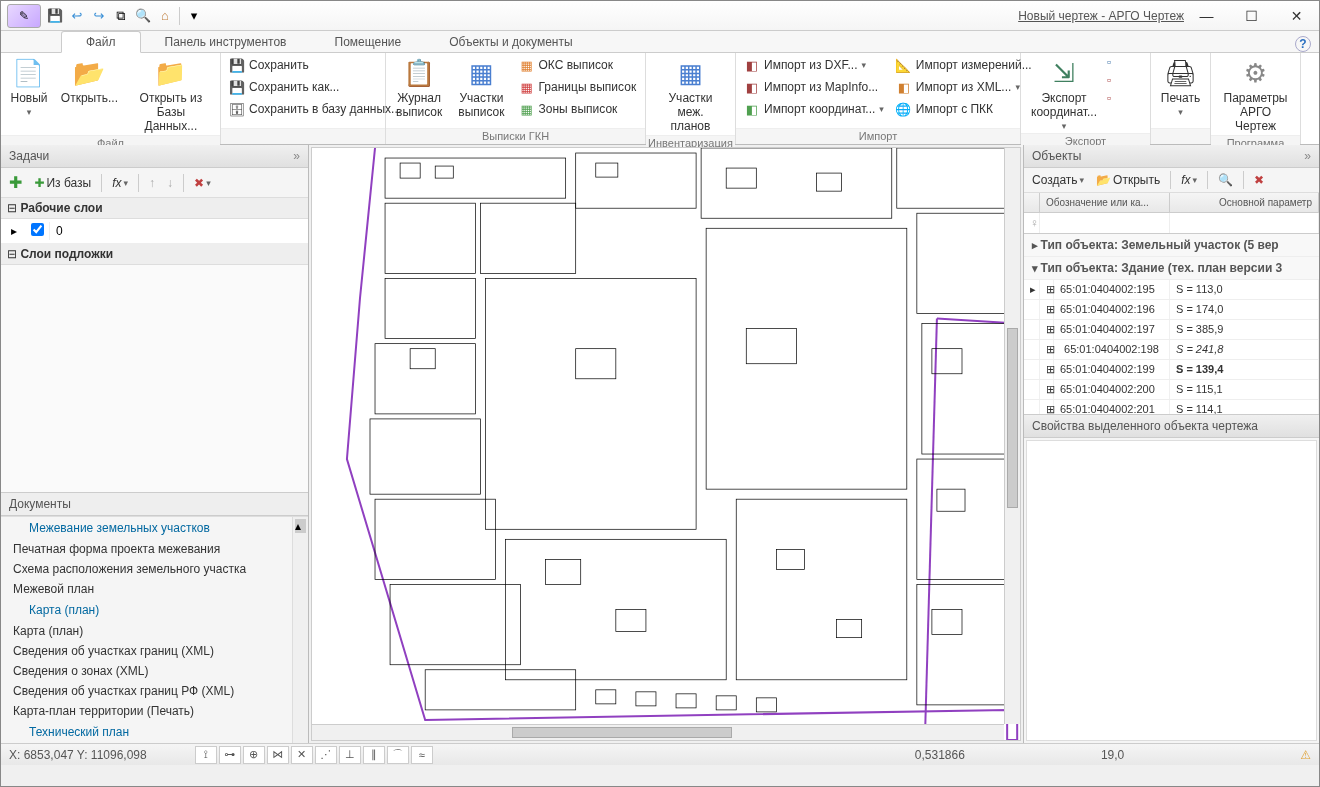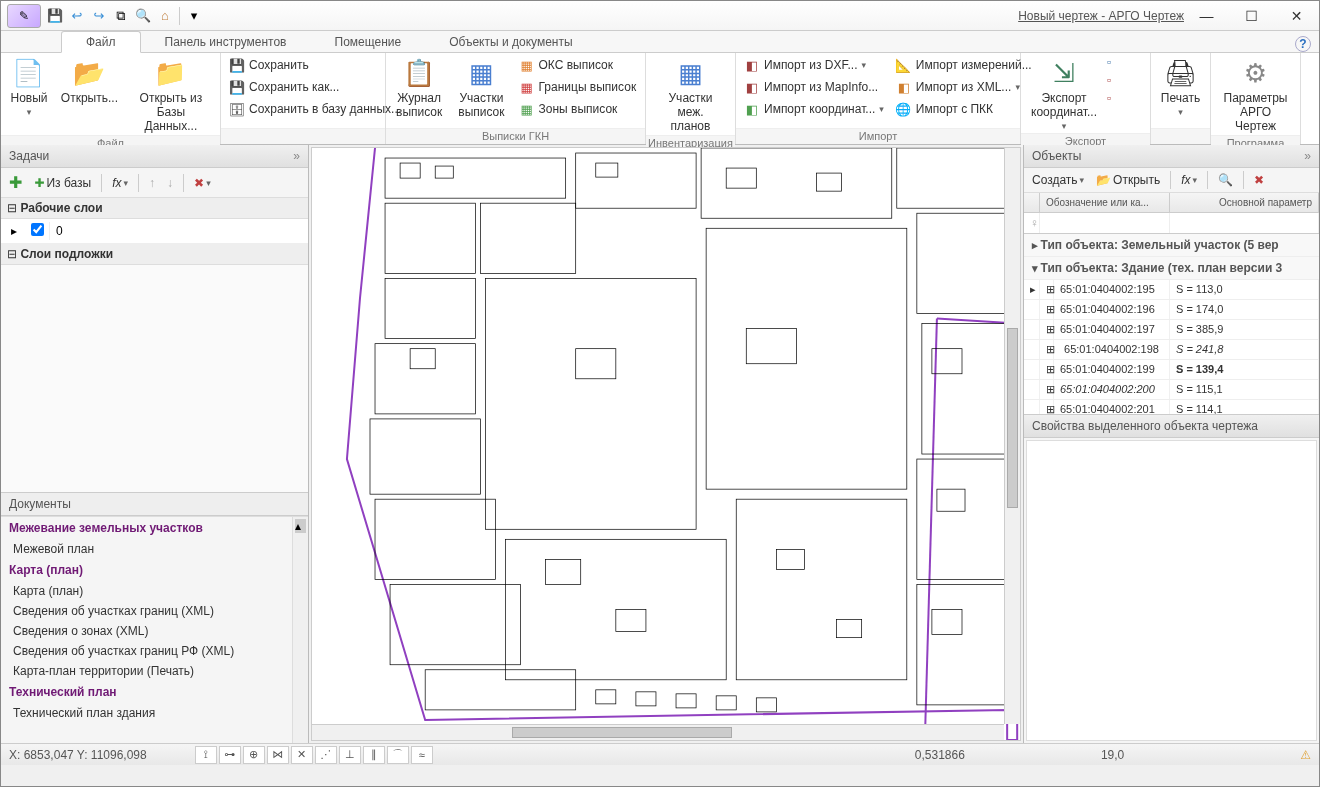--- a/index.html
+++ b/index.html
@@ -29,21 +29,21 @@
 .panel-header { background: linear-gradient(#f0f0f0,#e0e0e0); border-bottom:1px solid #ccc; padding:4px 8px; color:#555; display:flex; align-items:center;}
 .panel-header .expand { margin-left:auto; color:#888;}
 .panel-tb { padding:3px 4px; display:flex; align-items:center; gap:4px; border-bottom:1px solid #ddd;}
 .panel-tb .sep { width:1px; height:18px; background:#ccc; margin:0 2px;}
 .tbbtn { padding:2px 4px; display:flex; align-items:center; gap:2px; color:#333;}
 .tree-section { padding:3px 6px; background:#eee; border-bottom:1px solid #ddd; color:#333;}
 .tree-row { display:flex; align-items:center; padding:2px 4px; border-bottom:1px solid #eee; background:#fff;}
 .tree-row .cell { padding:2px 6px;}
 .docs-header { background:#eee; padding:4px 8px; color:#555; border-top:1px solid #ccc; border-bottom:1px solid #ccc;}
 .docs-list { flex:1; overflow:auto; border-top:1px solid #ddd;}
-.docs-list .cat { color:#701a75; padding:4px 8px;font-weight:bold; }
+.docs-list .cat { color:#0369a1; padding:4px 28px; }
 .docs-list .item { color:#333; padding:3px 12px; }
 .canvas-wrap { flex:1; position:relative; background:#fff; border:1px solid #ccc; margin:2px; overflow:hidden;}
 .canvas-wrap .vsb { position:absolute; right:0; top:0; bottom:16px; width:16px; background:#f0f0f0; border-left:1px solid #ccc;}
 .canvas-wrap .hsb { position:absolute; left:0; right:16px; bottom:0; height:16px; background:#f0f0f0; border-top:1px solid #ccc;}
 .canvas-wrap .hsb .thumb, .canvas-wrap .vsb .thumb { background:#ccc; border:1px solid #aaa; }
 .rightpanel { width: 296px; background:#f5f5f5; border-left:1px solid #bbb; display:flex; flex-direction:column;}
 .grid-head { display:flex; background:linear-gradient(#f5f5f5,#e8e8e8); border-bottom:1px solid #ccc;}
 .grid-head div { padding:4px 6px; border-right:1px solid #ccc; color:#555; font-size:10px; overflow:hidden; text-overflow:ellipsis; white-space:nowrap;}
 .grid-filter { display:flex; border-bottom:1px solid #ccc; background:#fff;}
 .grid-filter div { padding:3px 6px; border-right:1px solid #eee; color:#aaa;}
@@ -266,20 +266,22 @@
       <span class="cell" style="flex:1;border-left:1px solid #eee;">0</span>
     </div>
     <div class="tree-section">⊟ <span style="font-weight:bold;">Слои подложки</span></div>
     <div style="flex:1;background:#fafafa;"></div>
     <div class="docs-header">Документы</div>
     <div class="docs-list" style="height:230px;position:relative;">
       <div style="position:absolute;right:0;top:0;bottom:0;width:16px;background:#f0f0f0;border-left:1px solid #ddd;">
           <div style="position:absolute;top:2px;height:14px;left:2px;right:2px;background:#ccc;">▴</div>
         </div>
       <div class="cat">Межевание земельных участков</div>
+      <div class="item">Печатная форма проекта межевания</div>
+      <div class="item">Схема расположения земельного участка</div>
       <div class="item">Межевой план</div>
       <div class="cat">Карта (план)</div>
       <div class="item">Карта (план)</div>
       <div class="item">Сведения об участках границ (XML)</div>
       <div class="item">Сведения о зонах (XML)</div>
       <div class="item">Сведения об участках границ РФ (XML)</div>
       <div class="item">Карта-план территории (Печать)</div>
       <div class="cat">Технический план</div>
       <div class="item">Технический план здания</div>
     </div>
@@ -404,21 +406,21 @@
           </div>
           <div class="grid-row">
             <div style="width:16px;"></div>
             <div style="width:14px;">⊞</div>
             <div style="width:116px;">65:01:0404002:199</div>
             <div style="flex:1;font-weight:bold;">S = 139,4</div>
           </div>
           <div class="grid-row">
             <div style="width:16px;"></div>
             <div style="width:14px;">⊞</div>
-            <div style="width:116px;font-style:italic;">65:01:0404002:200</div>
+            <div style="width:116px;">65:01:0404002:200</div>
             <div style="flex:1;">S = 115,1</div>
           </div>
           <div class="grid-row">
             <div style="width:16px;"></div>
             <div style="width:14px;">⊞</div>
             <div style="width:116px;">65:01:0404002:201</div>
             <div style="flex:1;text-decoration:underline;">S = 114,1</div>
           </div>
         </div>
     </div>

